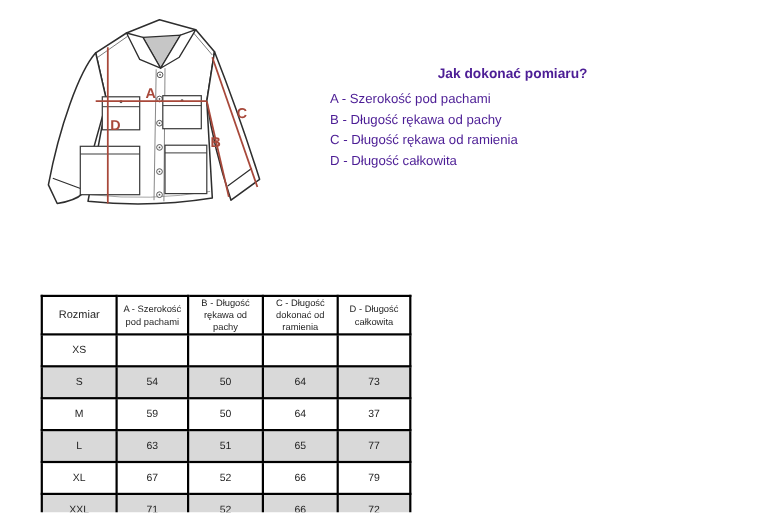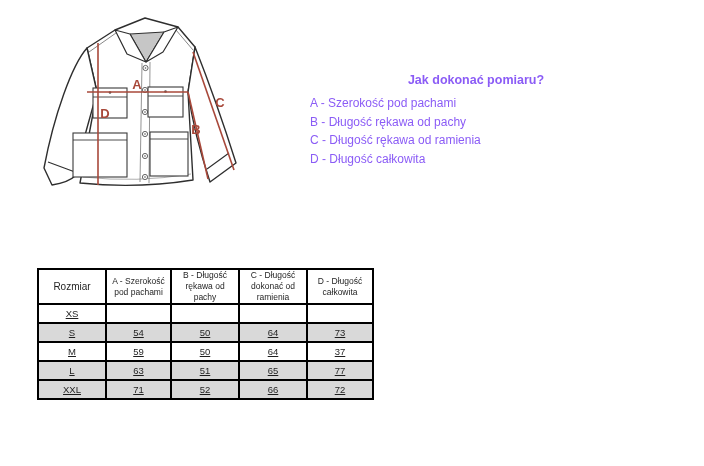--- a/index.html
+++ b/index.html
@@ -18,25 +18,24 @@
     position: absolute;
     left: 42px;
     top: 10px;
     width: 235px;
     height: 195px;
   }
 
   
   .guide {
     position: absolute;
-    left: 310px;
+    left: 300px;
     top: 60px;
     width: 332px;
-    color: #8b5cf6;
-    margin-top: 13px;
+    color: #4c1d95;
   }
   .guide-title {
     text-align: center;
     font-weight: bold;
     font-size: 12.5px;
     margin-bottom: 7px;
   }
   .guide-item {
     font-size: 12px;
     line-height: 18.5px;
@@ -64,23 +63,22 @@
   }
   table.size-table th {
     height: 35px;
     font-weight: normal;
     font-size: 8.5px;
     line-height: 1.3;
     white-space: pre-line;
   }
   table.size-table th.size-col { font-size: 10px; }
   table.size-table td {
-    height: 19px;
+    height: 29px;
     font-size: 9.5px;
-    text-decoration: underline;
   }
   table.size-table tr.shaded th,
   table.size-table tr.shaded td { background: #d9d9d9; }
 
   .col-size { width: 68px; }
   .col-a { width: 65px; }
   .col-b { width: 68px; }
   .col-c { width: 68px; }
   .col-d { width: 66px; }
 </style>
@@ -214,20 +212,27 @@
           <td>64</td>
           <td>37</td>
         </tr>
         <tr class="shaded">
           <td>L</td>
           <td>63</td>
           <td>51</td>
           <td>65</td>
           <td>77</td>
         </tr>
+        <tr>
+          <td>XL</td>
+          <td>67</td>
+          <td>52</td>
+          <td>66</td>
+          <td>79</td>
+        </tr>
         <tr class="shaded">
           <td>XXL</td>
           <td>71</td>
           <td>52</td>
           <td>66</td>
           <td>72</td>
         </tr>
       </tbody>
     </table>
   </div>

